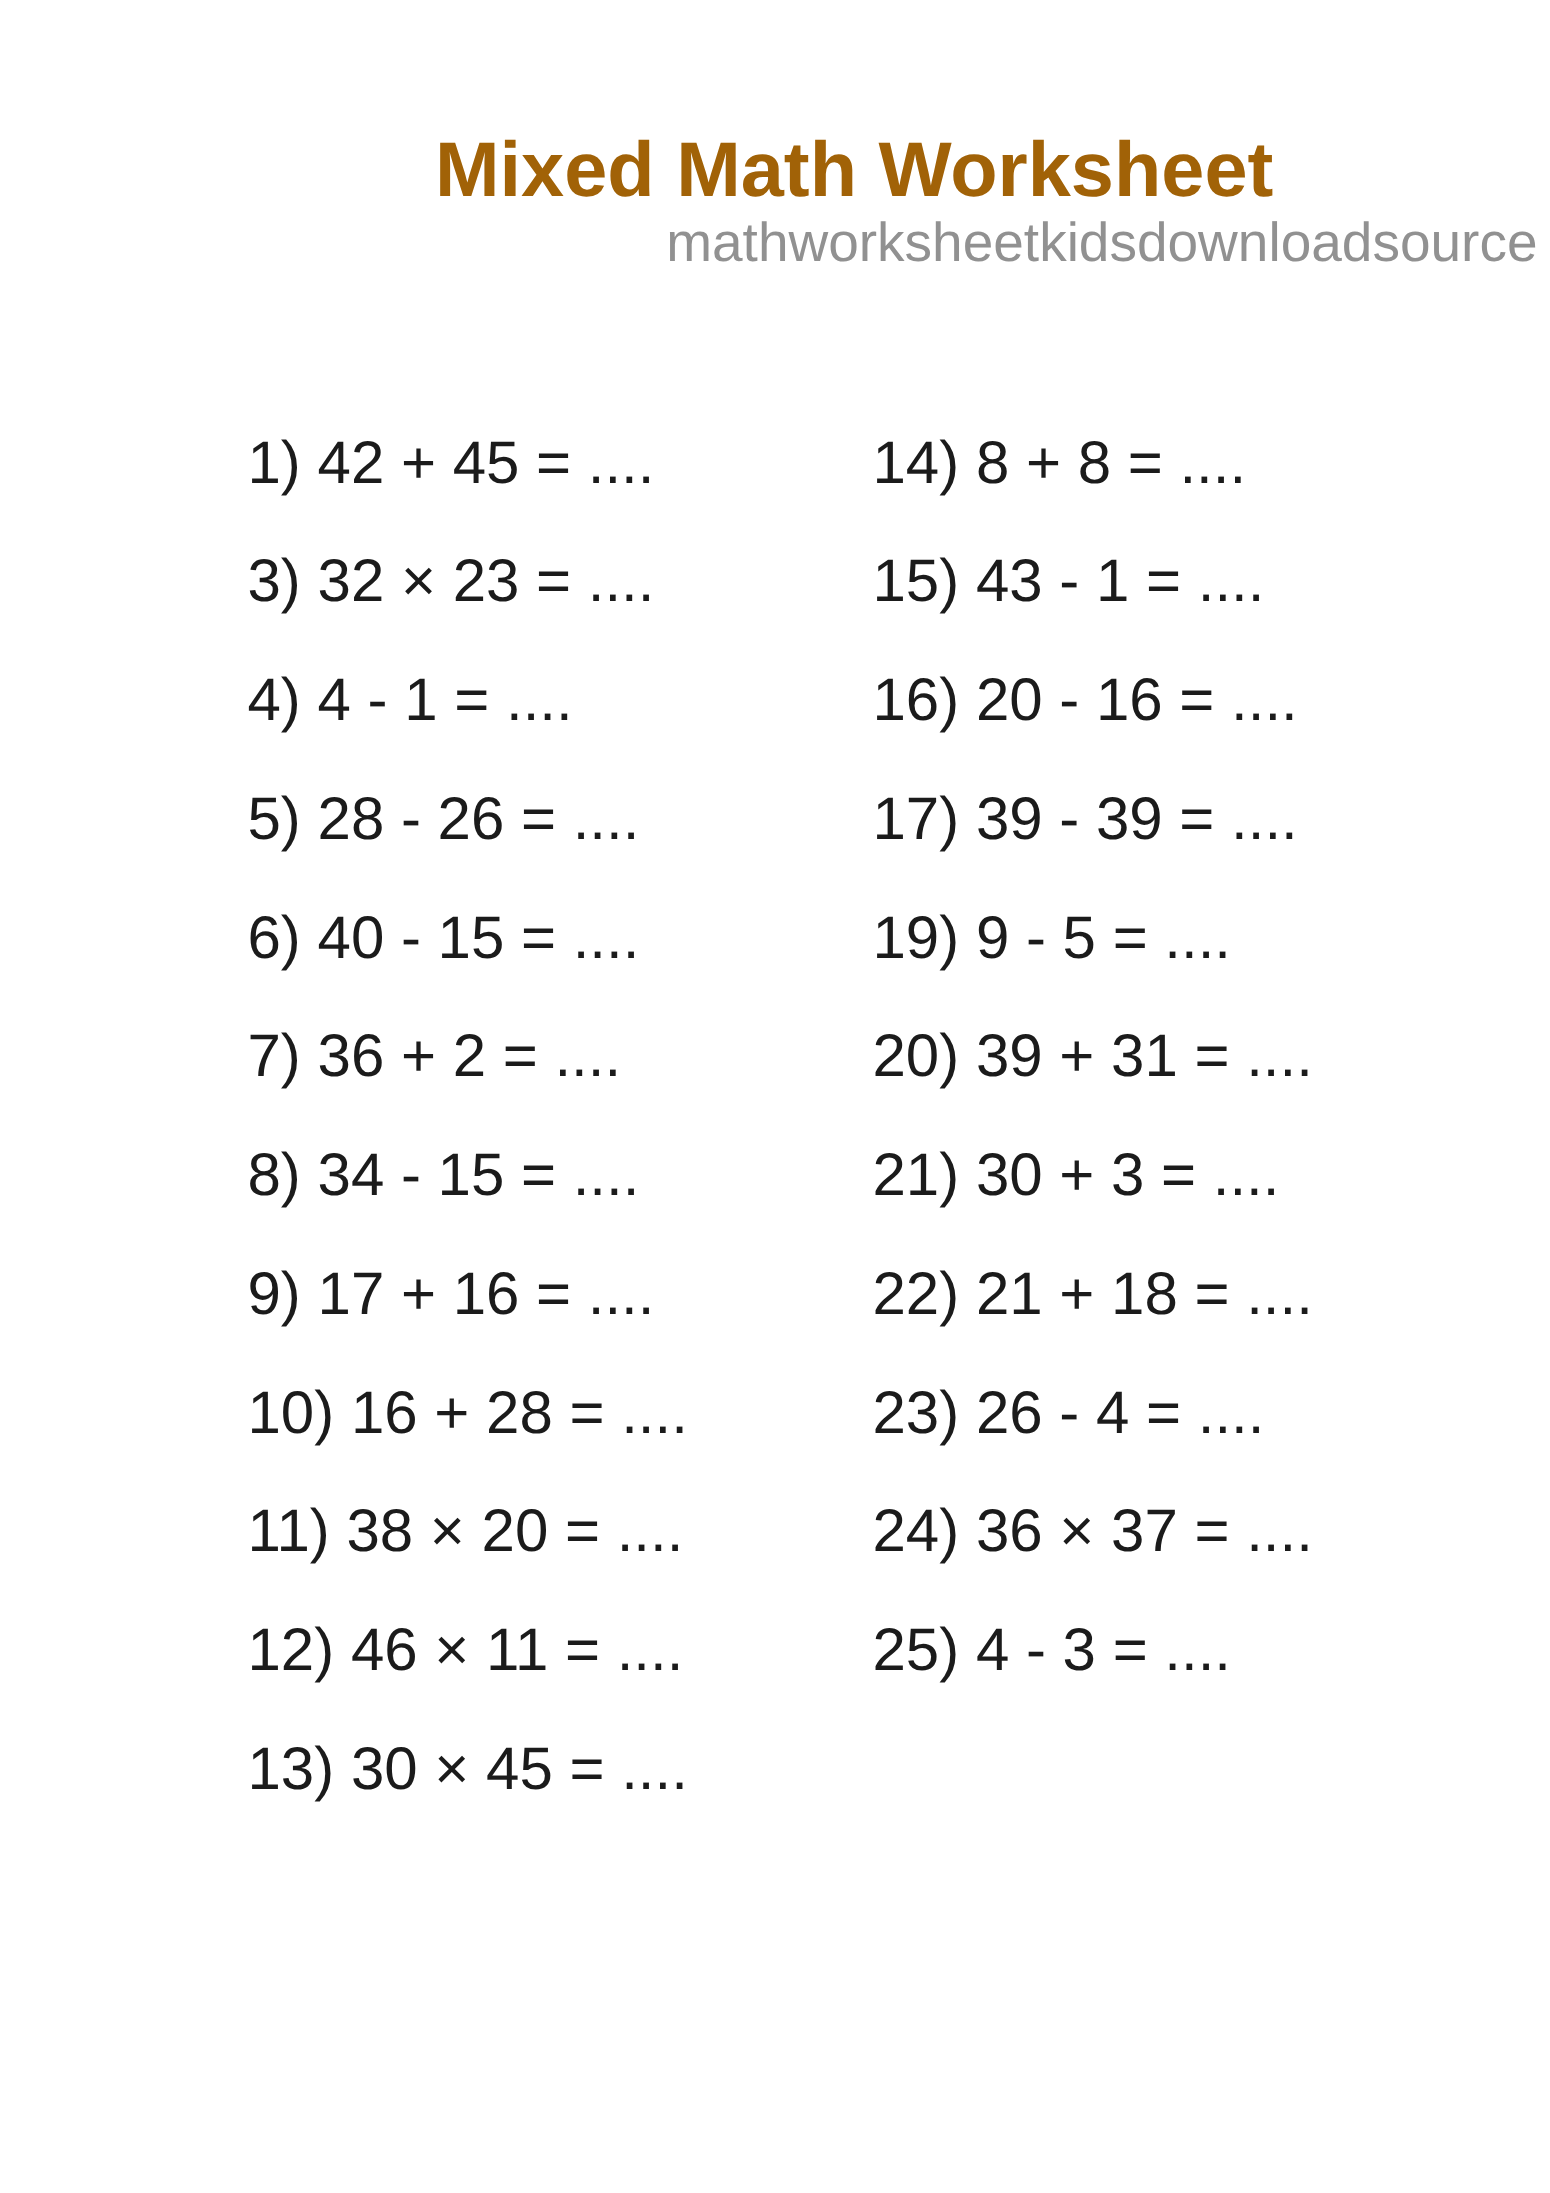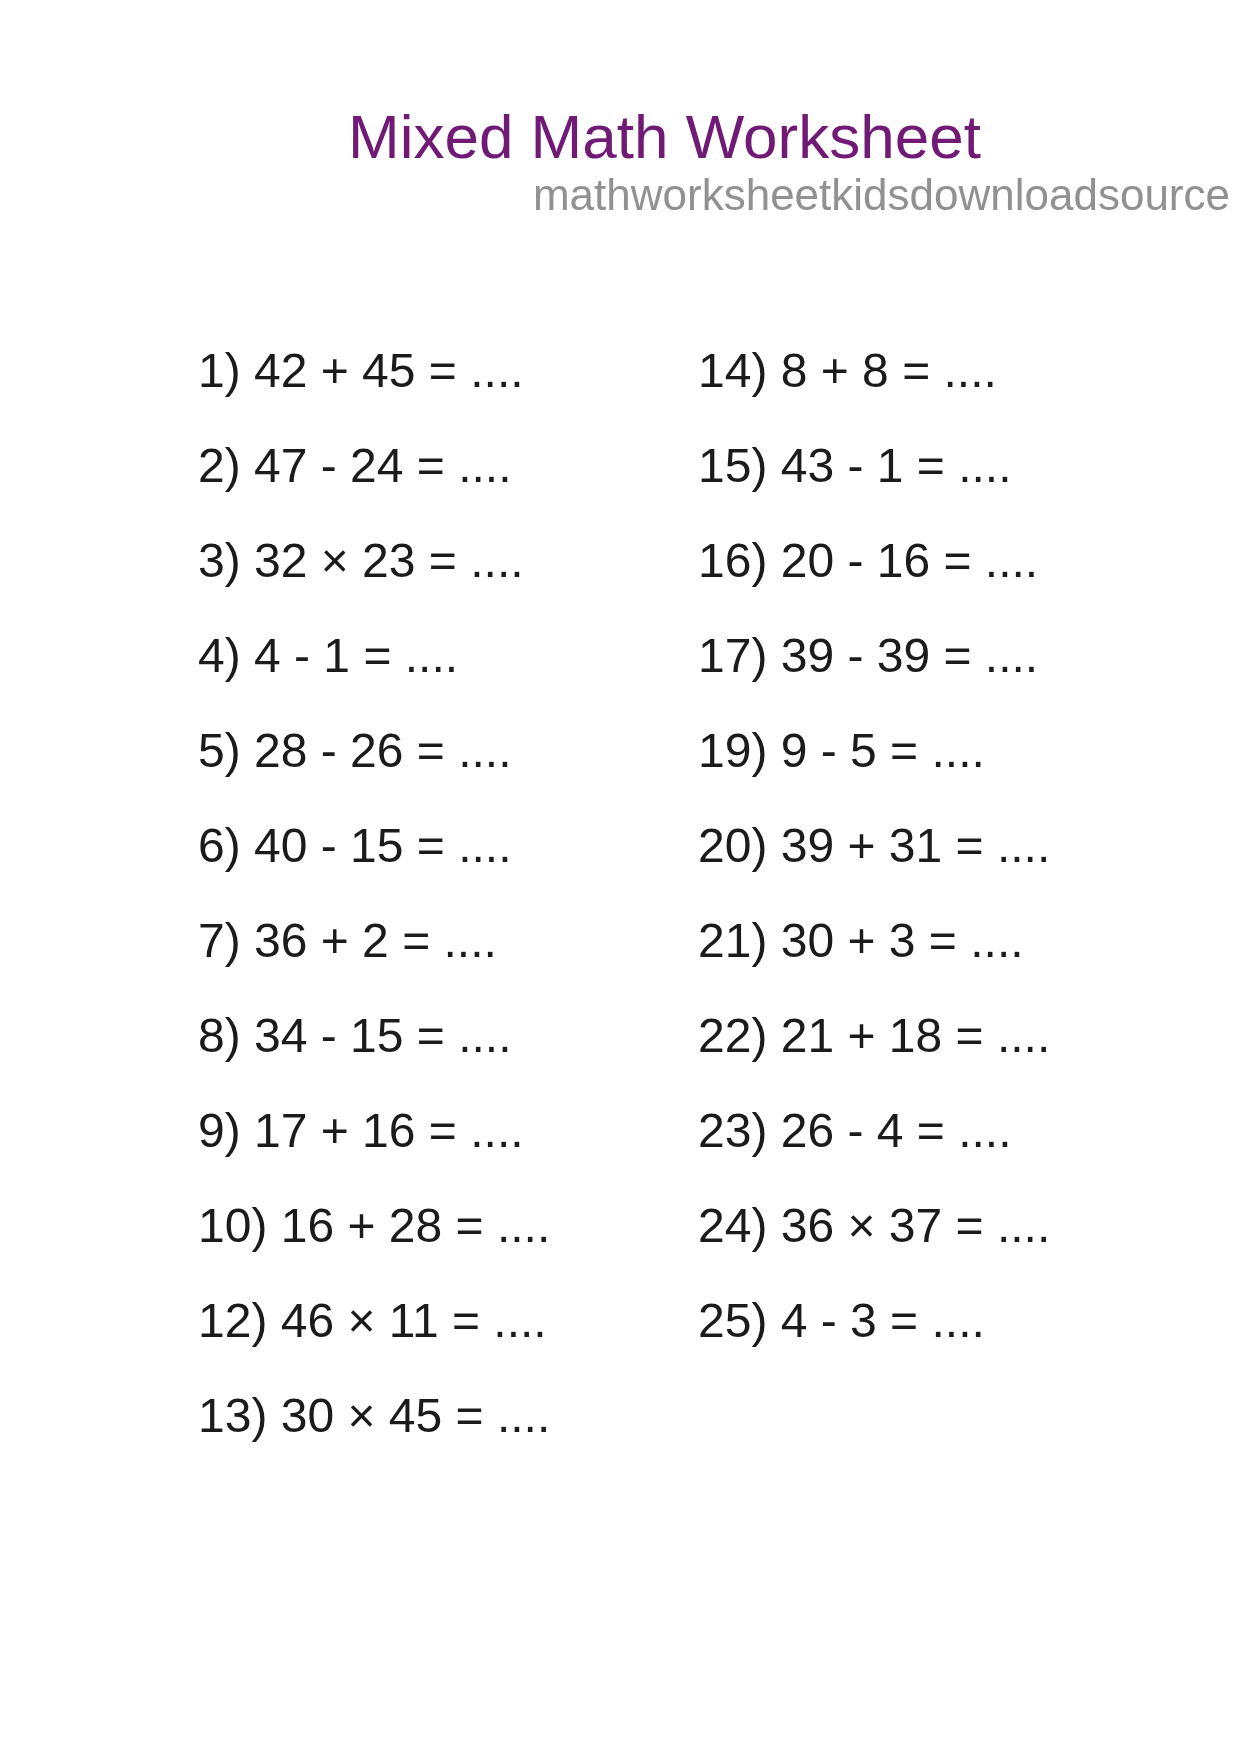--- a/index.html
+++ b/index.html
@@ -14,22 +14,22 @@
     background: #ffffff;
     font-family: "Liberation Sans", "DejaVu Sans", sans-serif;
     overflow: hidden;
   }
   .title {
     position: absolute;
     left: 348px;
     top: 104px;
     font-size: 62px;
     line-height: 66px;
-    font-weight: 400;
-    color: #701a75;
+    font-weight: 700;
+    color: #a16207;
     white-space: nowrap;
     letter-spacing: 0px;
   }
   .watermark {
     position: absolute;
     right: 10px;
     top: 170px;
     font-size: 44px;
     line-height: 50px;
     font-weight: 400;
@@ -58,38 +58,38 @@
 
 <div class="page">
 
   <div class="title">Mixed Math Worksheet</div>
 
   <div class="watermark">mathworksheetkidsdownloadsource</div>
 
   <div class="problems-column left" id="left-column">
   <div class="problem-row"><span class="problem-number">1) </span><span>42 + 45 = </span><span>....</span></div>
 
-  <div class="problem-row"><span class="problem-number">2) </span><span>47 - 24 = </span><span>....</span></div>
 
   <div class="problem-row"><span class="problem-number">3) </span><span>32 × 23 = </span><span>....</span></div>
 
   <div class="problem-row"><span class="problem-number">4) </span><span>4 - 1 = </span><span>....</span></div>
 
   <div class="problem-row"><span class="problem-number">5) </span><span>28 - 26 = </span><span>....</span></div>
 
   <div class="problem-row"><span class="problem-number">6) </span><span>40 - 15 = </span><span>....</span></div>
 
   <div class="problem-row"><span class="problem-number">7) </span><span>36 + 2 = </span><span>....</span></div>
 
   <div class="problem-row"><span class="problem-number">8) </span><span>34 - 15 = </span><span>....</span></div>
 
   <div class="problem-row"><span class="problem-number">9) </span><span>17 + 16 = </span><span>....</span></div>
 
   <div class="problem-row"><span class="problem-number">10) </span><span>16 + 28 = </span><span>....</span></div>
 
+  <div class="problem-row"><span class="problem-number">11) </span><span>38 × 20 = </span><span>....</span></div>
 
   <div class="problem-row"><span class="problem-number">12) </span><span>46 × 11 = </span><span>....</span></div>
 
   <div class="problem-row"><span class="problem-number">13) </span><span>30 × 45 = </span><span>....</span></div>
 </div>
 
   <div class="problems-column right" id="right-column">
   <div class="problem-row"><span class="problem-number">14) </span><span>8 + 8 = </span><span>....</span></div>
 
   <div class="problem-row"><span class="problem-number">15) </span><span>43 - 1 = </span><span>....</span></div>

